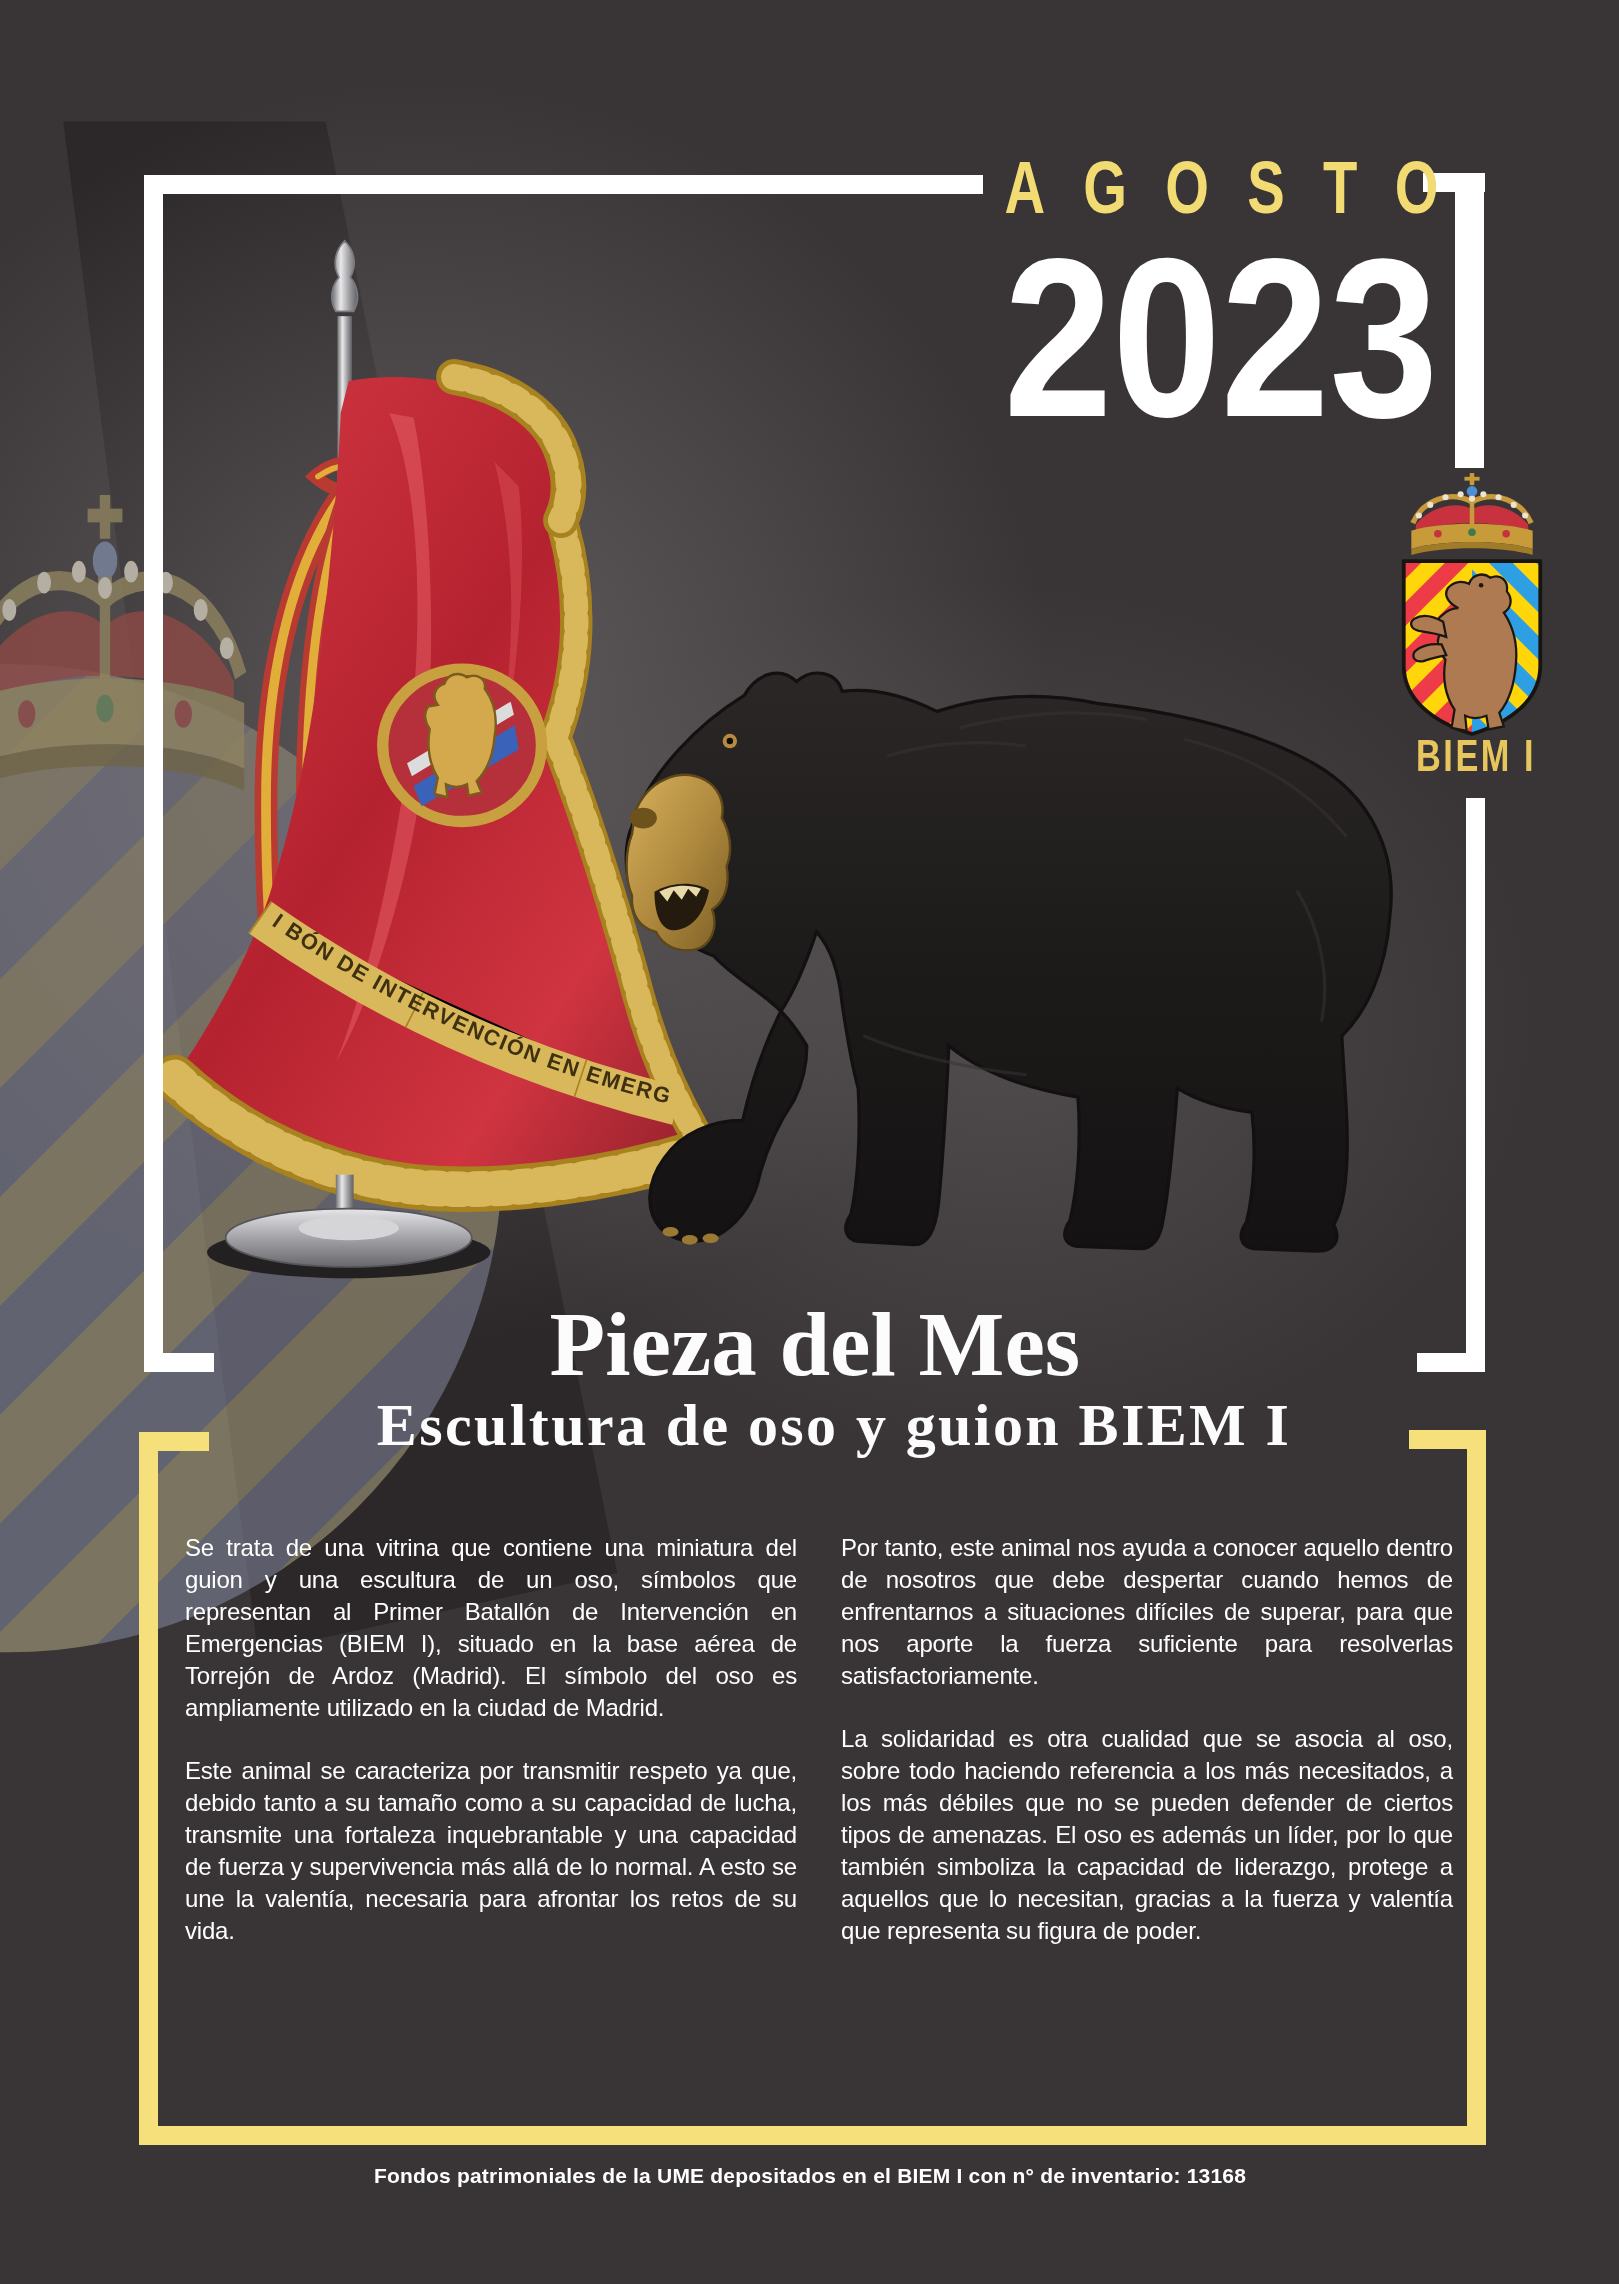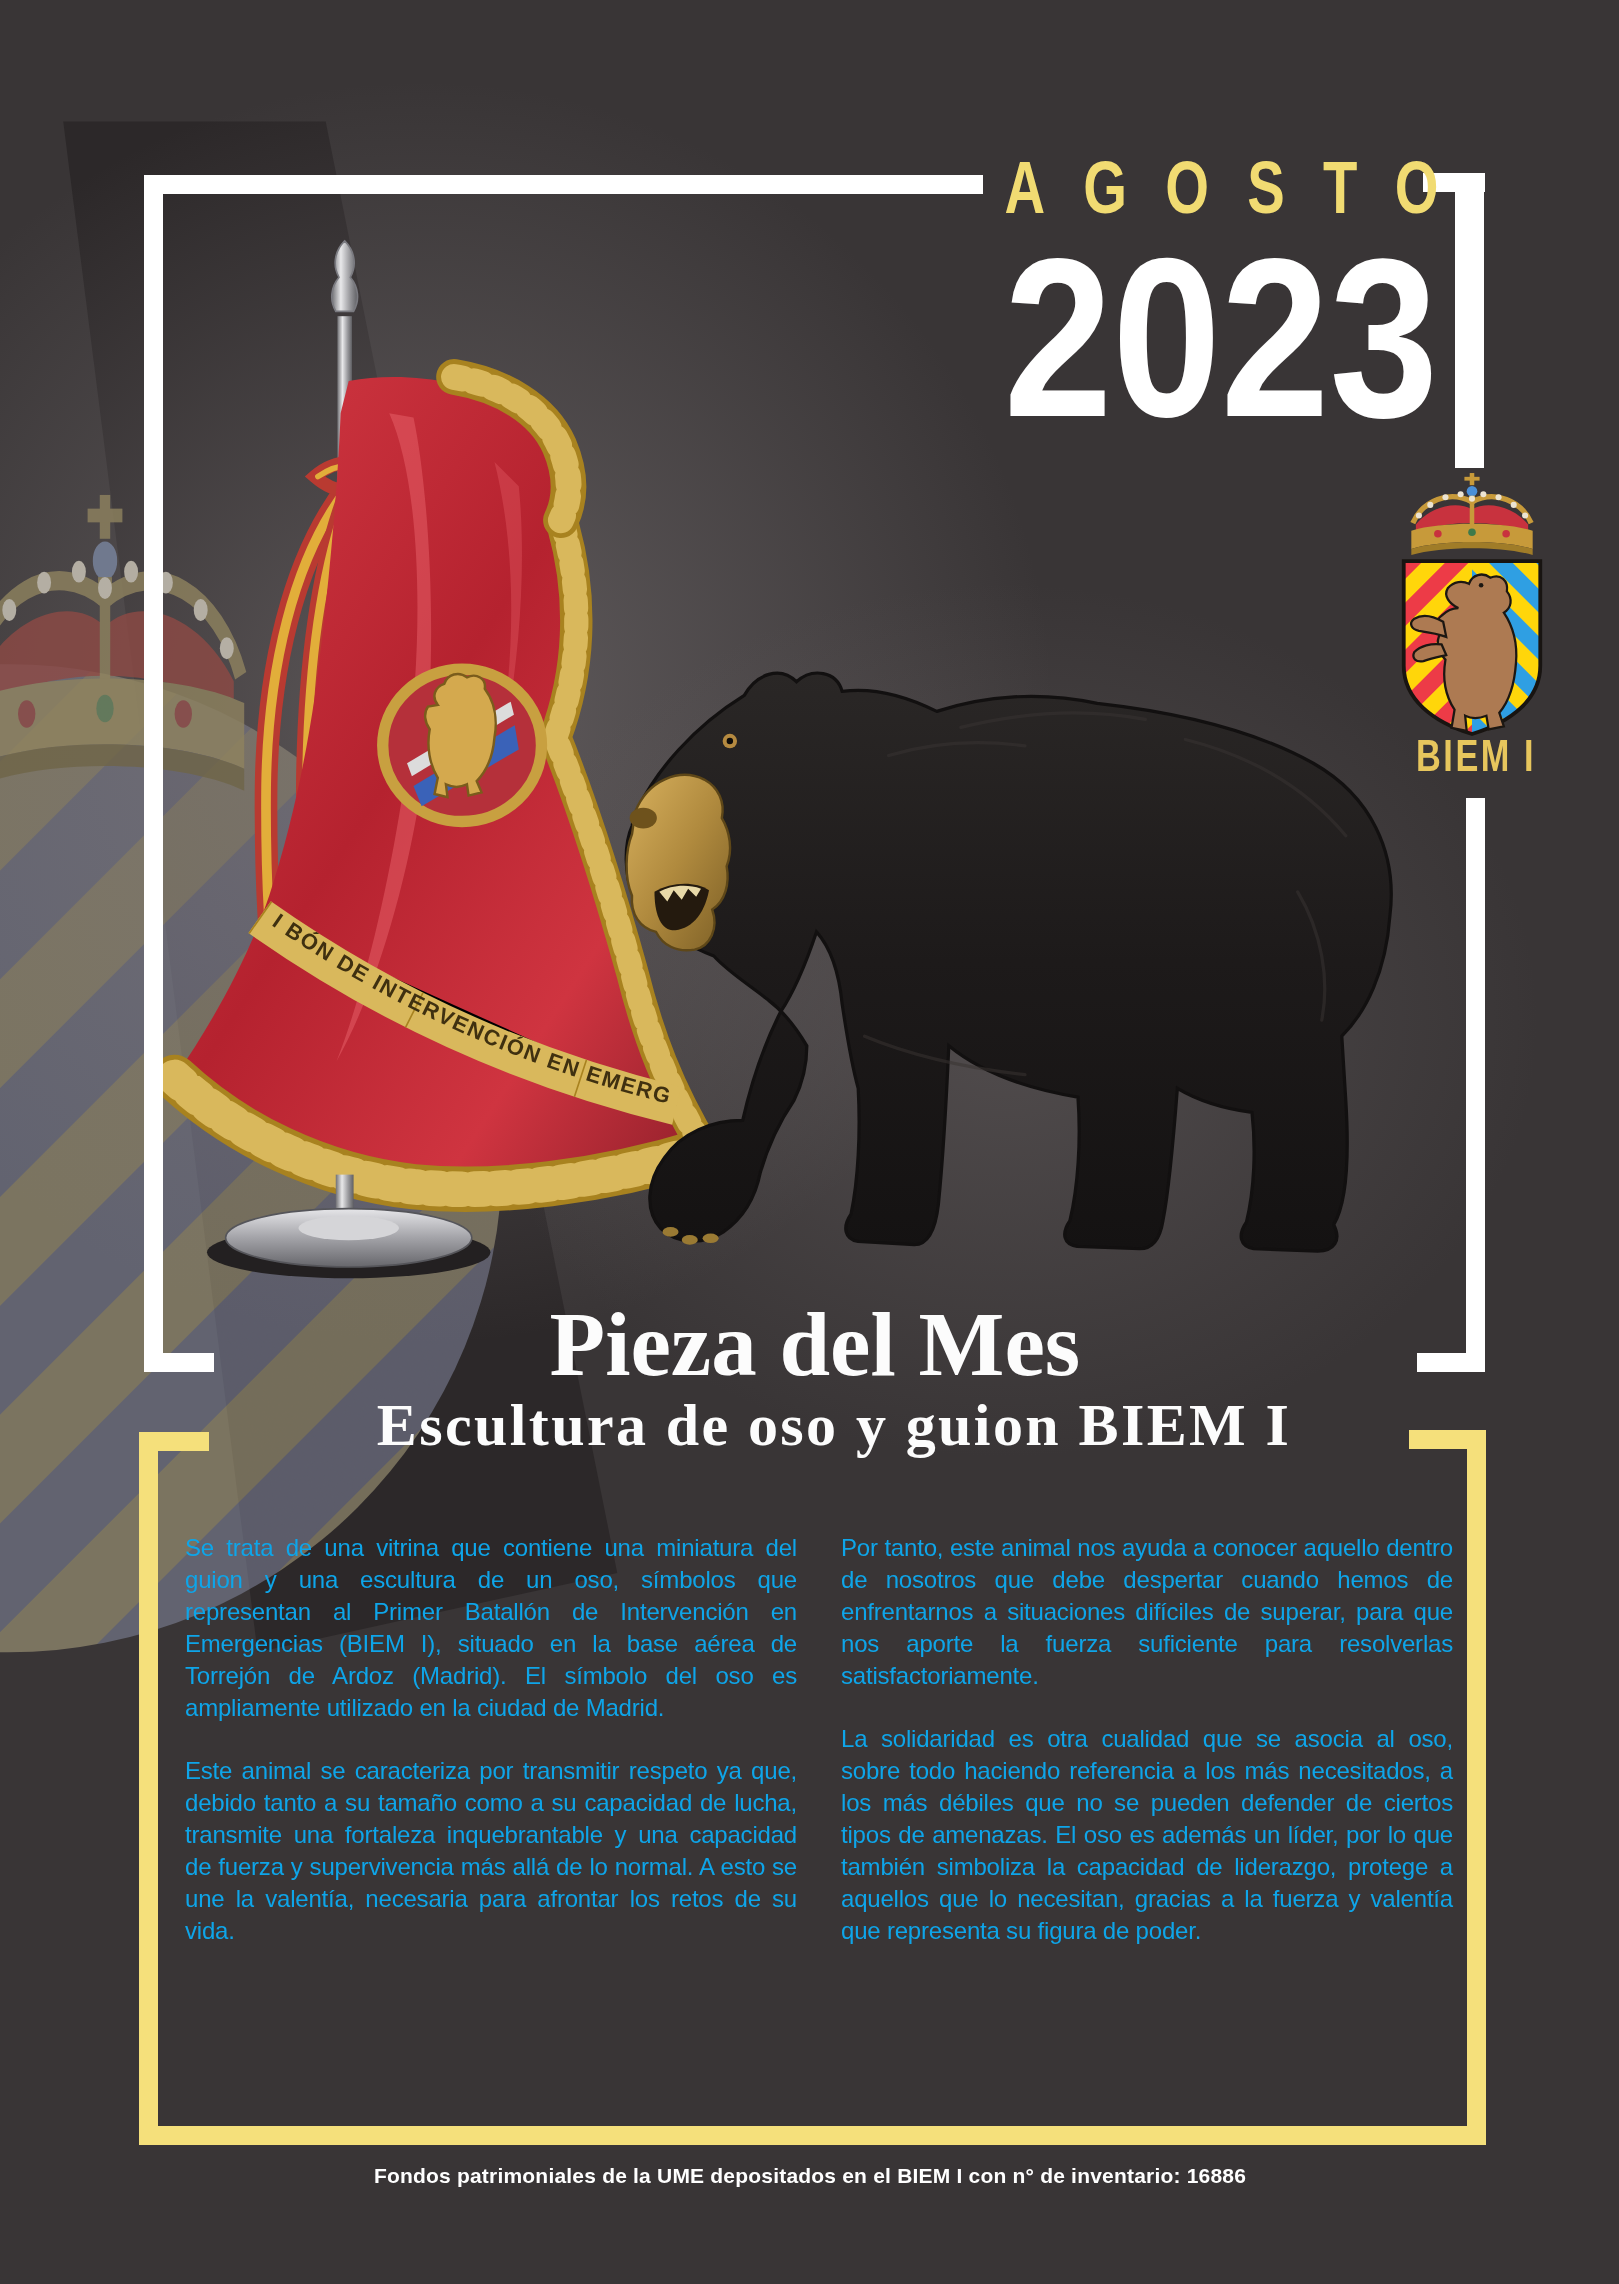--- a/index.html
+++ b/index.html
@@ -24,21 +24,21 @@
 
   
   .title-main{position:absolute;left:0;top:1299px;width:1620px;text-align:center;
         color:#fcfcfc;font-family:"Liberation Serif","DejaVu Serif",serif;font-weight:700;
         font-size:91px;line-height:1;transform:translateX(4.9px);}
   .title-sub{position:absolute;left:0;top:1395px;width:1620px;text-align:center;
         color:#fcfcfc;font-family:"Liberation Serif","DejaVu Serif",serif;font-weight:700;
         font-size:60px;letter-spacing:2.4px;line-height:1;transform:translateX(24px);}
 
   
-  .col{position:absolute;top:1532px;width:612px;color:#0ea5e9;
+  .col{position:absolute;top:1532px;width:612px;color:#ffffff;
        font-size:24px;line-height:32px;text-align:justify;letter-spacing:-0.2px;}
   .col p{margin:0 0 31px 0;}
   .col-left{left:185px;}
   .col-right{left:841px;}
 
   
   .footer{position:absolute;left:0;top:2164px;width:1620px;text-align:center;
         color:#ffffff;font-weight:700;font-size:21px;letter-spacing:0.2px;}
 
   
@@ -344,16 +344,16 @@
 
   <div class="col col-left">
     <p>Se trata de una vitrina que contiene una miniatura del guion y una escultura de un oso, símbolos que representan al Primer Batallón de Intervención en Emergencias (BIEM I), situado en la base aérea de Torrejón de Ardoz (Madrid). El símbolo del oso es ampliamente utilizado en la ciudad de Madrid.</p>
     <p>Este animal se caracteriza por transmitir respeto ya que, debido tanto a su tamaño como a su capacidad de lucha, transmite una fortaleza inquebrantable y una capacidad de fuerza y supervivencia más allá de lo normal. A esto se une la valentía, necesaria para afrontar los retos de su vida.</p>
   </div>
   <div class="col col-right">
     <p>Por tanto, este animal nos ayuda a conocer aquello dentro de nosotros que debe despertar cuando hemos de enfrentarnos a situaciones difíciles de superar, para que nos aporte la fuerza suficiente para resolverlas satisfactoriamente.</p>
     <p>La solidaridad es otra cualidad que se asocia al oso, sobre todo haciendo referencia a los más necesitados, a los más débiles que no se pueden defender de ciertos tipos de amenazas. El oso es además un líder, por lo que también simboliza la capacidad de liderazgo, protege a aquellos que lo necesitan, gracias a la fuerza y valentía que representa  su figura de poder.</p>
   </div>
 
-  <div class="footer">Fondos patrimoniales de la UME depositados en el BIEM I con n° de inventario: 16886</div>
+  <div class="footer">Fondos patrimoniales de la UME depositados en el BIEM I con n° de inventario: 13168</div>
 
 </div>
 
 
 </body></html>

